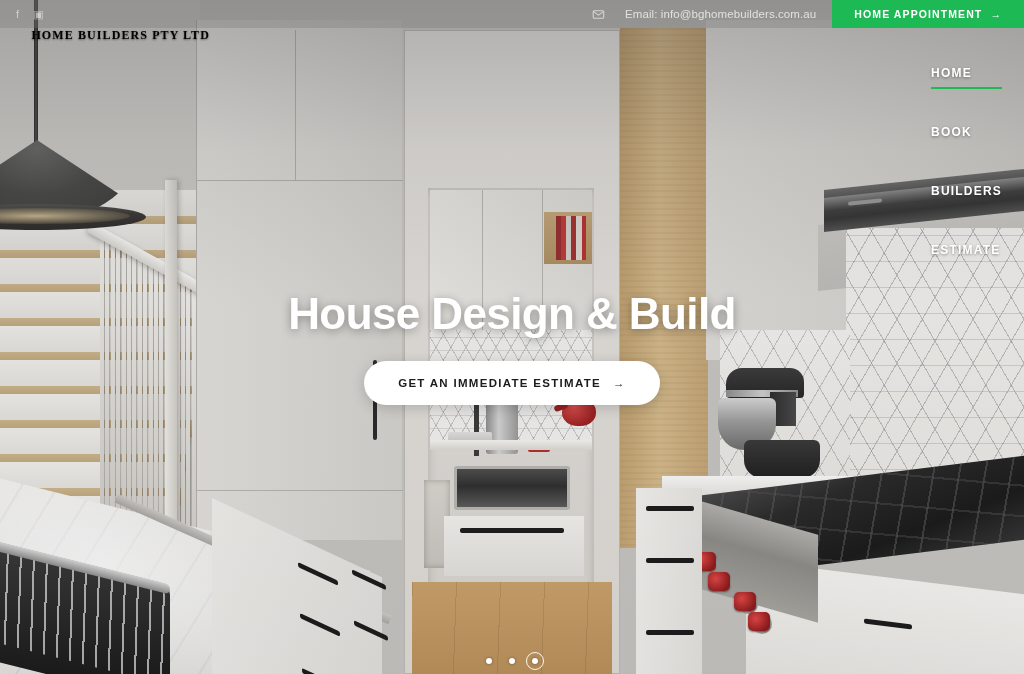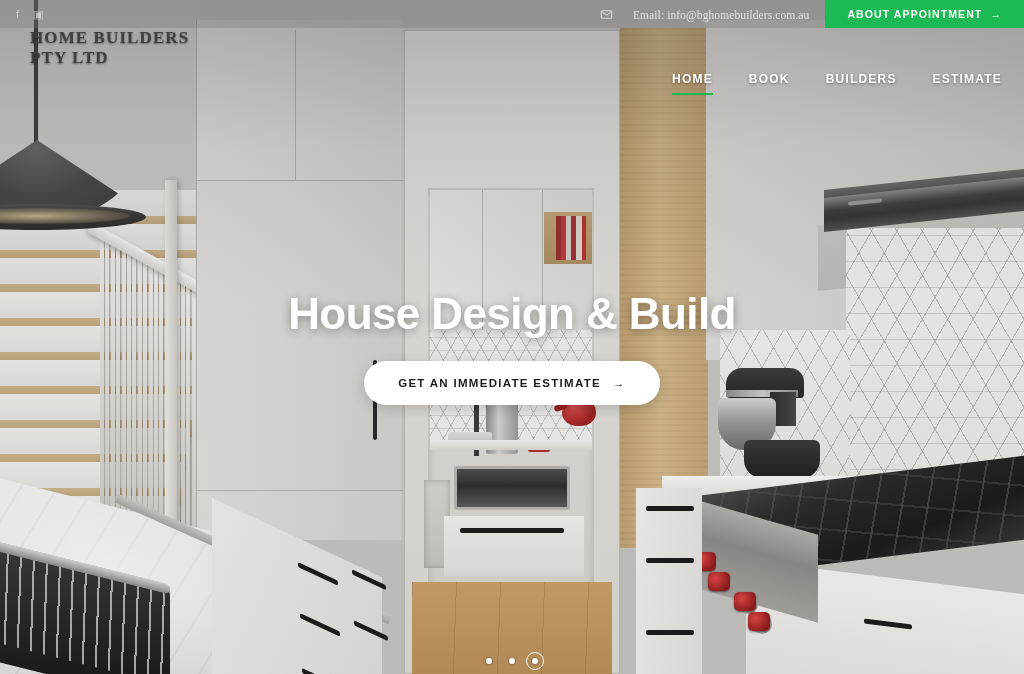--- a/index.html
+++ b/index.html
@@ -354,47 +354,46 @@
   }
   .socials{ display:flex; gap:4px; padding-left:9px; width:120px; }
   .soc{
     width:17px; height:17px; display:flex; align-items:center; justify-content:center;
     color:rgba(255,255,255,.55); font-size:11px;
   }
   .topbar-right{
     margin-left:auto; display:flex; align-items:center; height:28px;
   }
   .tb-item{
-    display:flex; align-items:flex-end; gap:20px;
+    display:flex; align-items:flex-start; gap:20px;
     font-size:11.5px; color:rgba(255,255,255,.72); letter-spacing:.1px;
     padding-right:16px;
-    font-family:Liberation Serif, serif;
   }
   .tb-item.phone{ color:#fff; font-weight:700; font-size:14px; letter-spacing:.2px; }
   .tb-ico{ display:inline-flex; width:13px; height:13px; opacity:.85; }
   .book-btn{
     background:#1db954; height:28px; display:flex; align-items:center; gap:8px;
     padding:0 22px; color:#fff; font-size:10.5px; font-weight:700;
     letter-spacing:1.1px; cursor:pointer;
   }
 
   
   .header{
     position:absolute; left:0; top:28px; width:1024px; height:72px; z-index:18;
     display:flex; align-items:flex-start;
   }
   .logo{ position:absolute; left:30px; top:4px; width:180px; }
   .logo-mark{ position:relative; width:108px; height:68px; margin:0 auto; }
   .logo-text{
-    margin-top:-4px; text-align:left; color:#404040; font-size:17px;
+    margin-top:-4px; text-align:right; color:#000000; font-size:12px;
     font-family:"Liberation Serif", serif; font-weight:700; letter-spacing:1.1px;
     text-shadow:0 1px 2px rgba(0,0,0,.45);
   }
   .nav{
-    position:absolute; right:22px; top:44px; display:flex; gap:36px;
+    position:absolute; right:22px; top:38px; display:flex; gap:36px;flex-direction:column;
   }
   .nav-item{
     position:relative; color:#fff; font-size:12px; font-weight:700;
     letter-spacing:1.2px; cursor:pointer; padding-bottom:9px;
     text-shadow:0 1px 3px rgba(0,0,0,.4);
   }
   .nav-item.active:after{
     content:""; position:absolute; left:0; bottom:0; width:100%; height:2px;
     background:#1db954;
   }
@@ -599,21 +598,21 @@
       <div class="tb-item">
         <span class="tb-ico">
           <svg viewBox="0 0 16 16" width="13" height="13">
               <rect x="1.5" y="3.5" width="13" height="9" rx="1.5" fill="none" stroke="currentColor" stroke-width="1.3"></rect>
               <path d="M2 4.5l6 4.2 6-4.2" fill="none" stroke="currentColor" stroke-width="1.3"></path>
             </svg>
         </span>
         <span>Email: info@bghomebuilders.com.au</span>
       </div>
       <div class="book-btn">
-        <span>ABOUT APPOINTMENT</span>
+        <span>HOME APPOINTMENT</span>
         <span>→</span>
       </div>
     </div>
   </div>
 
   <div class="header">
     <div class="logo">
       <div class="logo-text">HOME BUILDERS  PTY LTD</div>
     </div>
 

